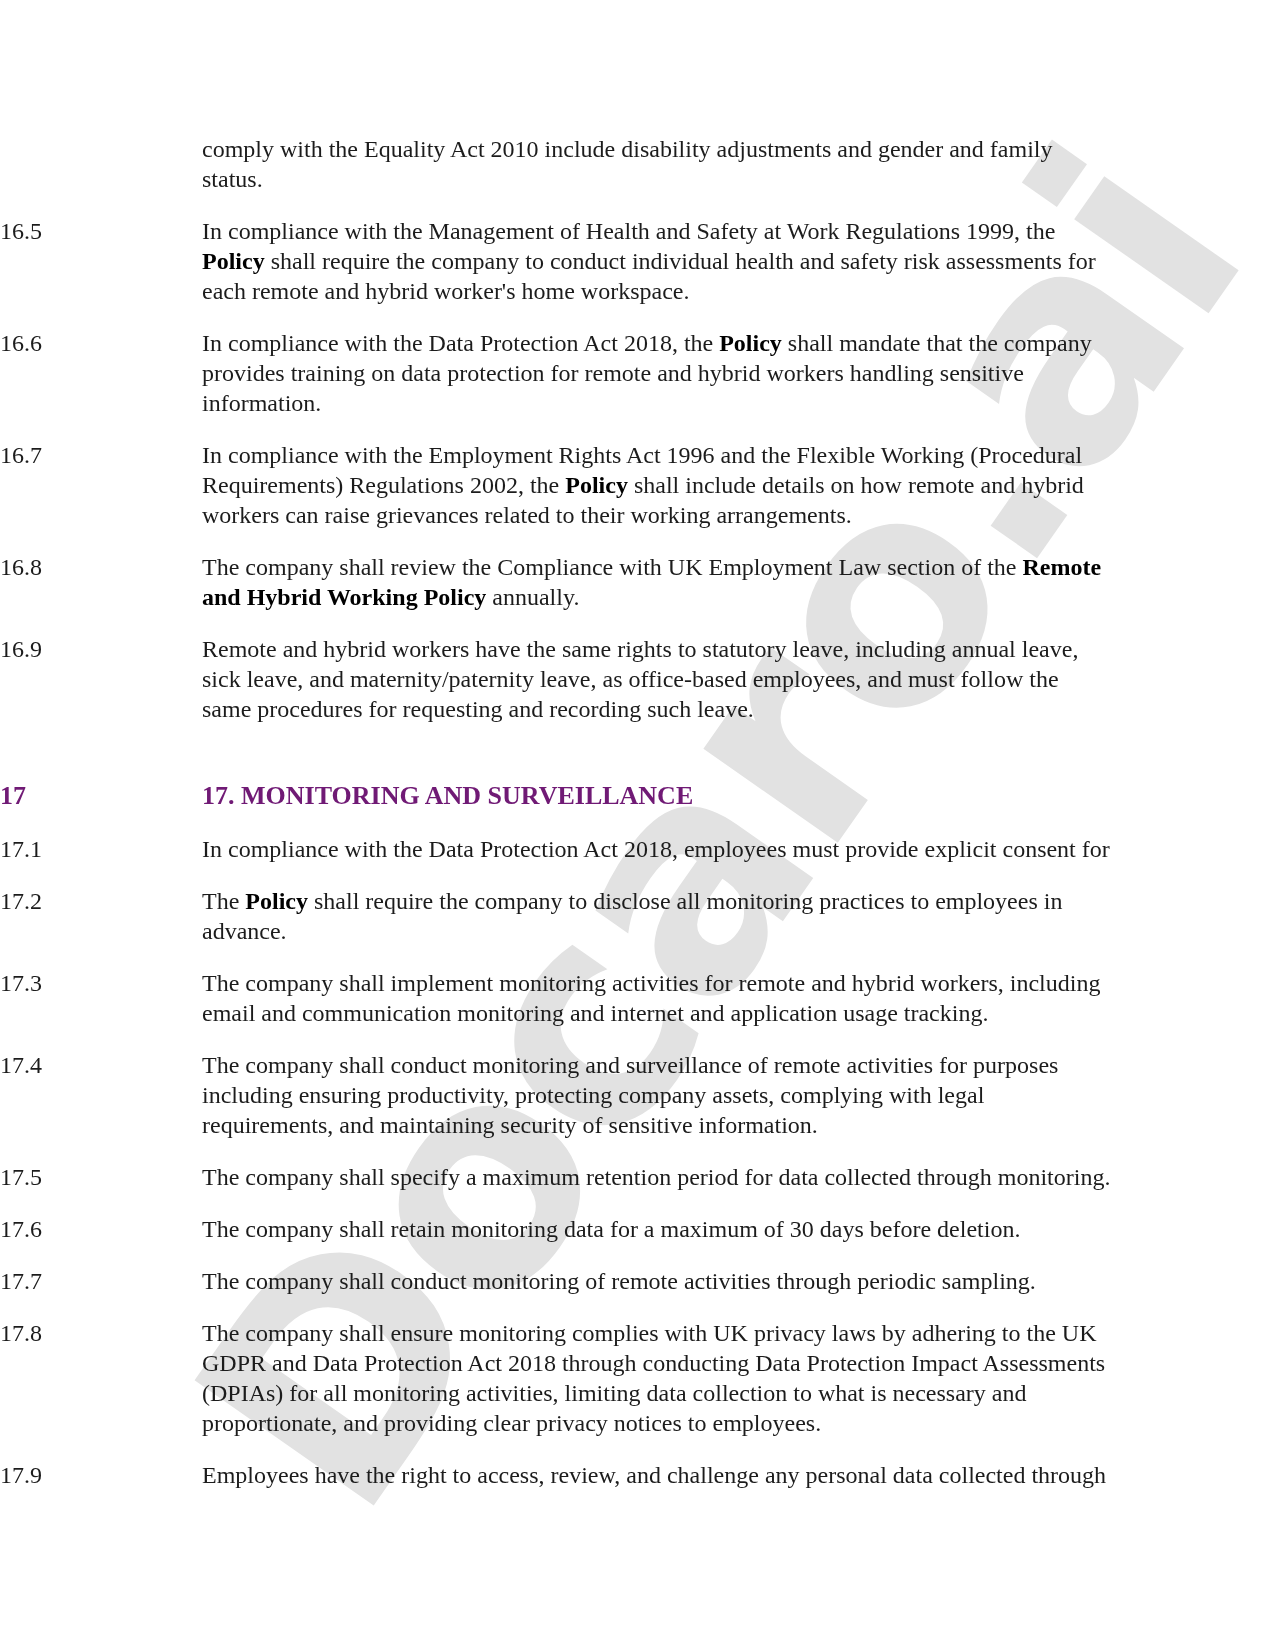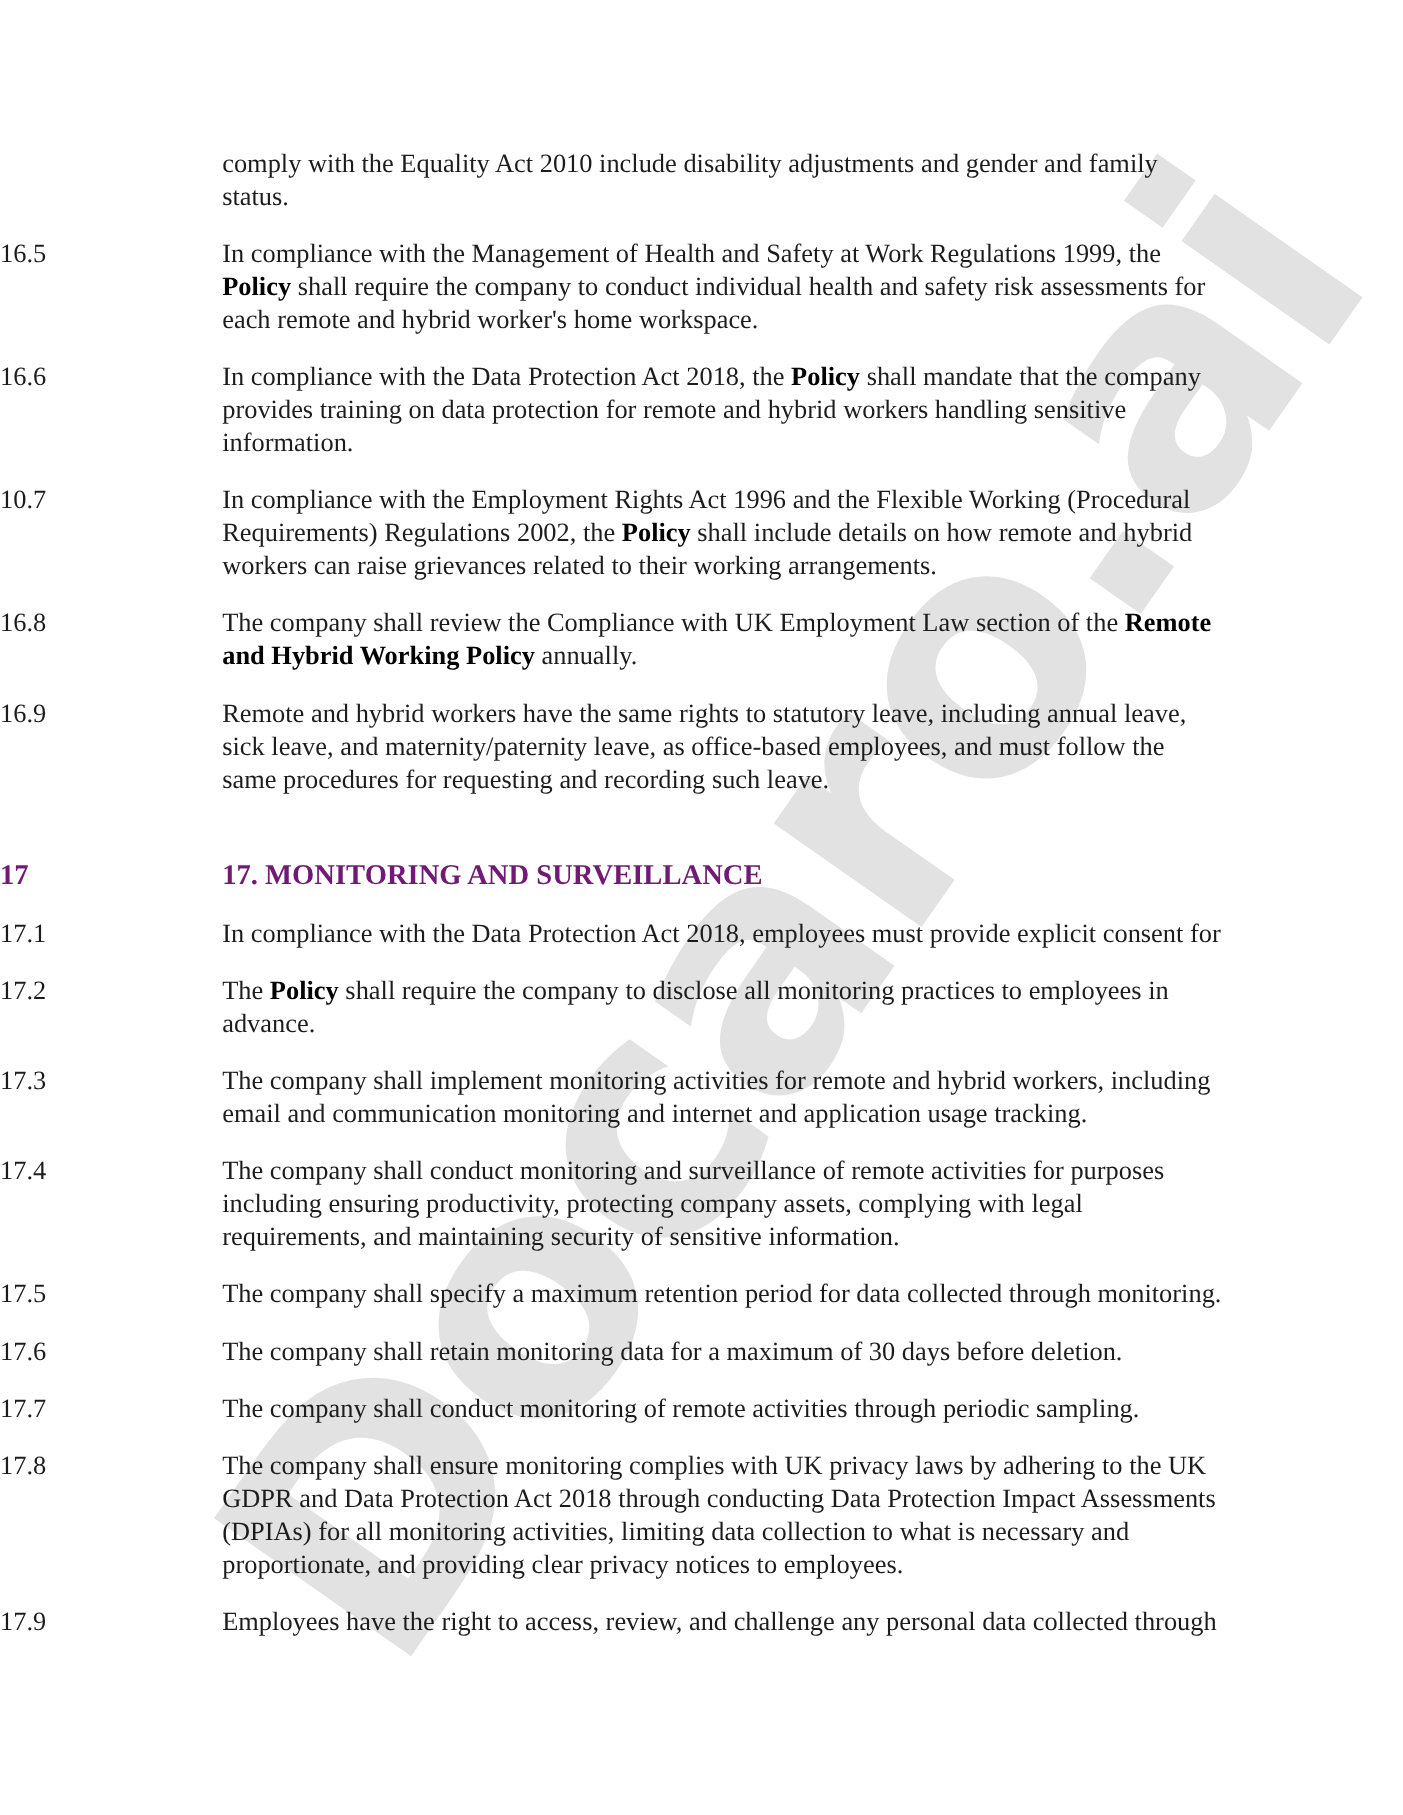--- a/index.html
+++ b/index.html
@@ -93,21 +93,21 @@
       </div>
       <div class="row">
         <div class="num">16.6</div>
         <div class="txt">
           <div class="line">In compliance with the Data Protection Act 2018, the <b>Policy</b> shall mandate that the company</div>
           <div class="line">provides training on data protection for remote and hybrid workers handling sensitive</div>
           <div class="line">information.</div>
         </div>
       </div>
       <div class="row">
-        <div class="num">10.7</div>
+        <div class="num">16.7</div>
         <div class="txt">
           <div class="line">In compliance with the Employment Rights Act 1996 and the Flexible Working (Procedural</div>
           <div class="line">Requirements) Regulations 2002, the <b>Policy</b> shall include details on how remote and hybrid</div>
           <div class="line">workers can raise grievances related to their working arrangements.</div>
         </div>
       </div>
       <div class="row">
         <div class="num">16.8</div>
         <div class="txt">
           <div class="line">The company shall review the Compliance with UK Employment Law section of the <b>Remote</b></div>

